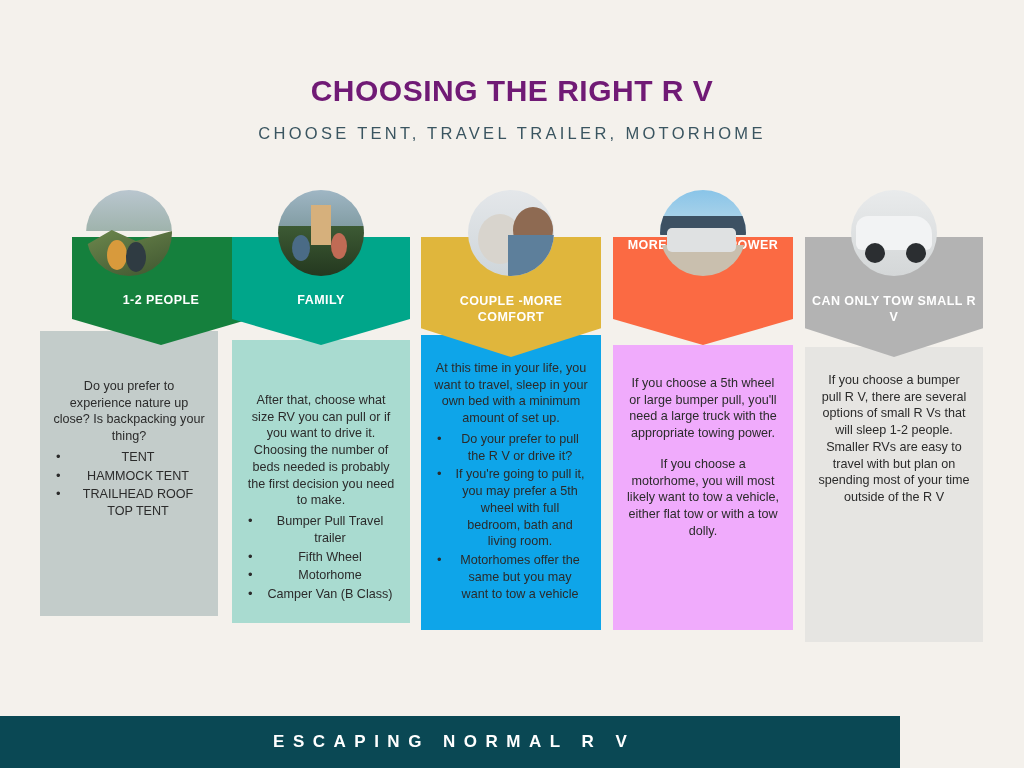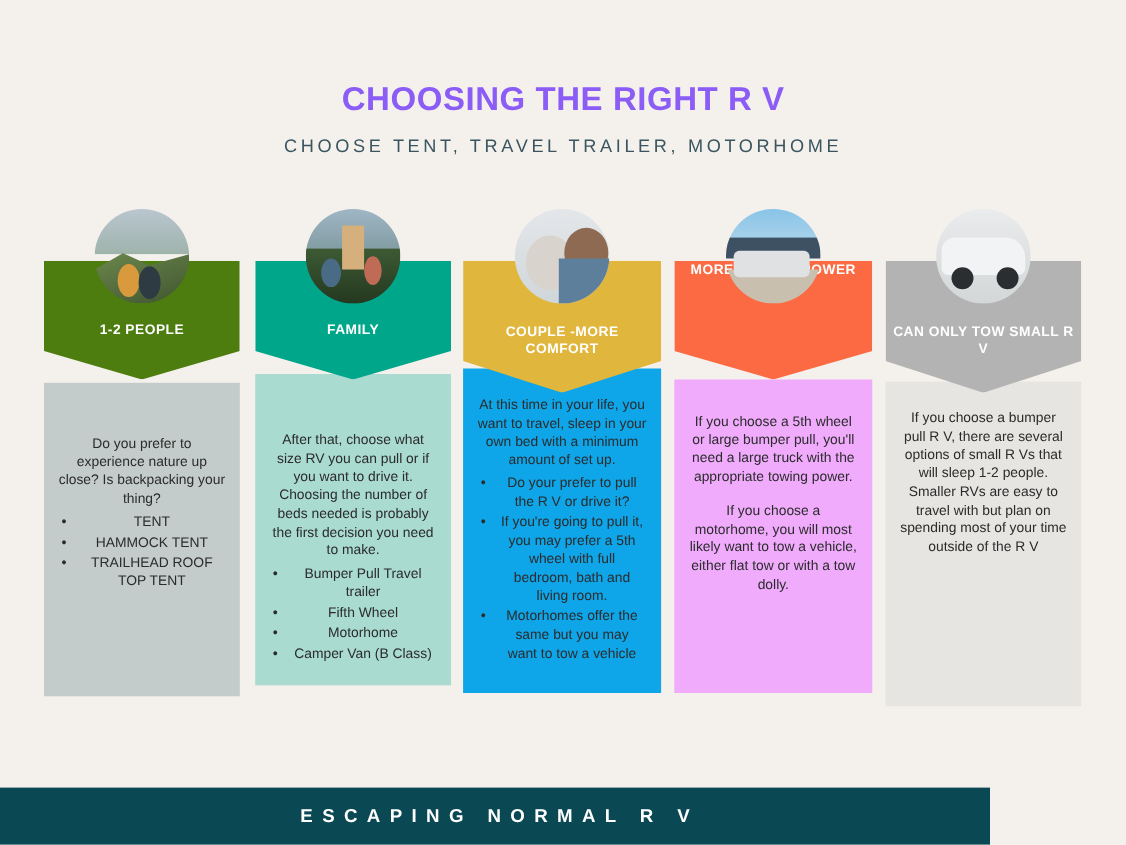--- a/index.html
+++ b/index.html
@@ -163,37 +163,37 @@
   .ph-sky   { position:absolute; left:0; top:0;  width:100%; height:48%; }
   .ph-land  { position:absolute; left:0; bottom:0; width:100%; height:58%; }
   .ph-blobA { position:absolute; border-radius:50%; }
   .ph-blobB { position:absolute; border-radius:50%; }
   .ph-bar   { position:absolute; }
 </style>
 </head>
 <body style="background: rgb(244, 241, 236);">
 
 <div class="page-header">
-  <div class="main-title" style="color: #8b5cf6;">CHOOSING THE RIGHT R V</div>
+  <div class="main-title" style="color: #701a75;">CHOOSING THE RIGHT R V</div>
   <div class="subtitle" style="color: rgb(58, 85, 96);">CHOOSE TENT, TRAVEL TRAILER, MOTORHOME</div>
 </div>
 
 <div class="columns" id="columns-root">
     <div class="column" style="left: 40px; width: 178px;">
-      <div class="col-body" style="background: rgb(195, 204, 202); top: 158px; height: 285px; padding-top: 47px;">
+      <div class="col-body" style="background: rgb(195, 204, 202); top: 141px; height: 285px; padding-top: 47px;">
         <div class="col-intro">
           <p>Do you prefer to experience nature up close?  Is backpacking your thing?</p>
         </div>
         <ul class="col-list">
           <li>TENT</li>
           <li>HAMMOCK TENT</li>
           <li>TRAILHEAD ROOF TOP TENT</li>
         </ul>
       </div>
-      <div class="col-header" style="background: #4d7c0f; height: 108px;">
+      <div class="col-header" style="background: #15803d; height: 108px; margin-left: 32px;">
         <div class="col-header-label" style="margin-top: 55px;">1-2 PEOPLE</div>
       </div>
       <div class="avatar">
         <div class="photo">
           <div class="ph-sky" style="background: linear-gradient(rgb(185, 198, 207), rgb(159, 179, 172));"></div>
           <div class="ph-land" style="background: linear-gradient(160deg, rgb(111, 138, 78), rgb(63, 85, 48)); clip-path: polygon(0px 38%, 30% 8%, 58% 30%, 100% 10%, 100% 100%, 0px 100%);"></div>
           <div class="ph-blobA" style="background: rgb(216, 154, 60); width: 20px; height: 30px; left: 24%; top: 58%;"></div>
           <div class="ph-blobB" style="background: rgb(47, 59, 66); width: 20px; height: 30px; left: 46%; top: 60%;"></div>
         </div>
       </div>

